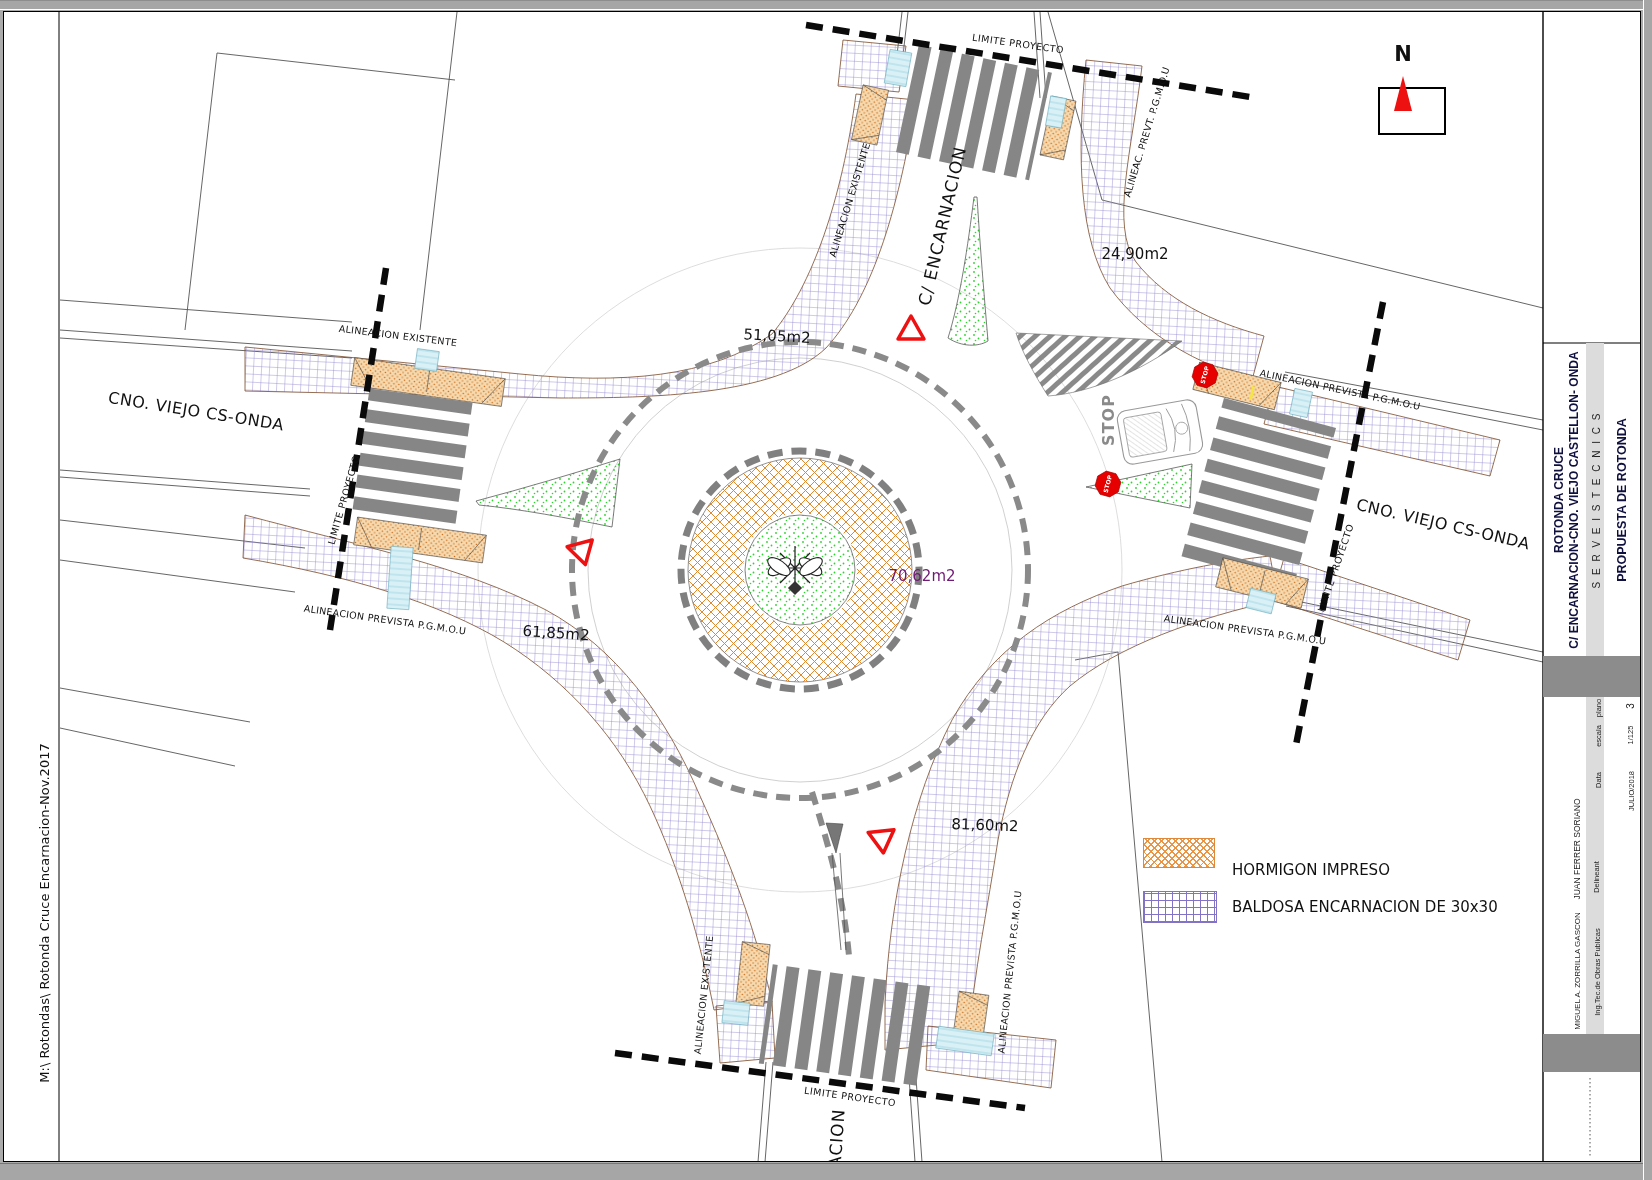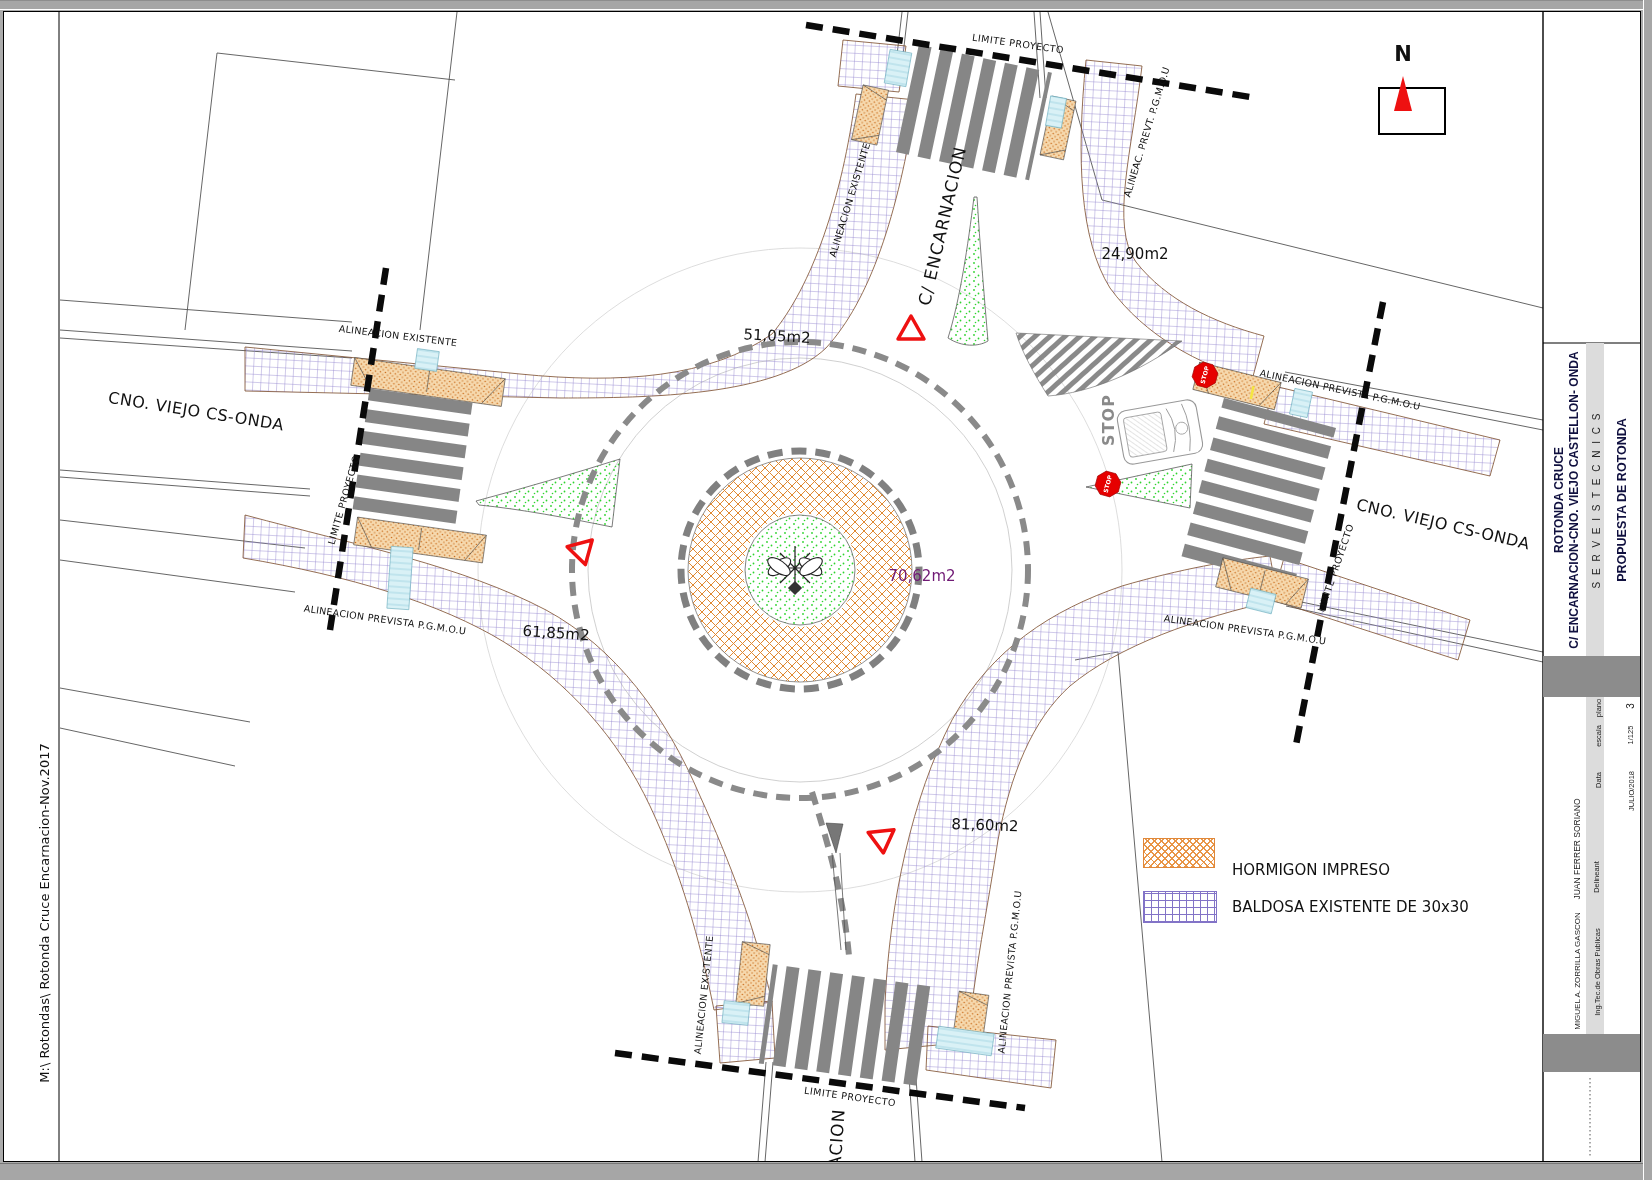--- a/index.html
+++ b/index.html
@@ -298,21 +298,21 @@
 
     <div class="filepath">M:\ Rotondas\ Rotonda Cruce Encarnacion-Nov.2017</div>
 
     <div class="north-n">N</div>
     <div class="north-box"></div>
     <div class="north-tri"></div>
 
     <div class="legend-swatch swatch-hormigon"></div>
     <div class="legend-label legend-label-1">HORMIGON IMPRESO</div>
     <div class="legend-swatch swatch-baldosa"></div>
-    <div class="legend-label legend-label-2">BALDOSA EXISTENTE DE 30x30</div>
+    <div class="legend-label legend-label-2">BALDOSA ENCARNACION DE 30x30</div>
 
 
     <div class="tb-rot tb-title" style="left:1567px;top:500px;width:315px;">
       <div>ROTONDA CRUCE</div>
       <div>C/ ENCARNACION-CNO. VIEJO CASTELLON- ONDA</div>
     </div>
     <div class="tb-rot tb-serveis" style="left:1596px;top:500px;width:315px;">S E R V E I S   T E C N I C S</div>
     <div class="tb-rot tb-prop" style="left:1622px;top:500px;width:315px;">PROPUESTA DE ROTONDA</div>
 
     <div class="tb-rot tb-small" style="left:1577px;top:849px;width:120px;">JUAN FERRER SORIANO</div>

